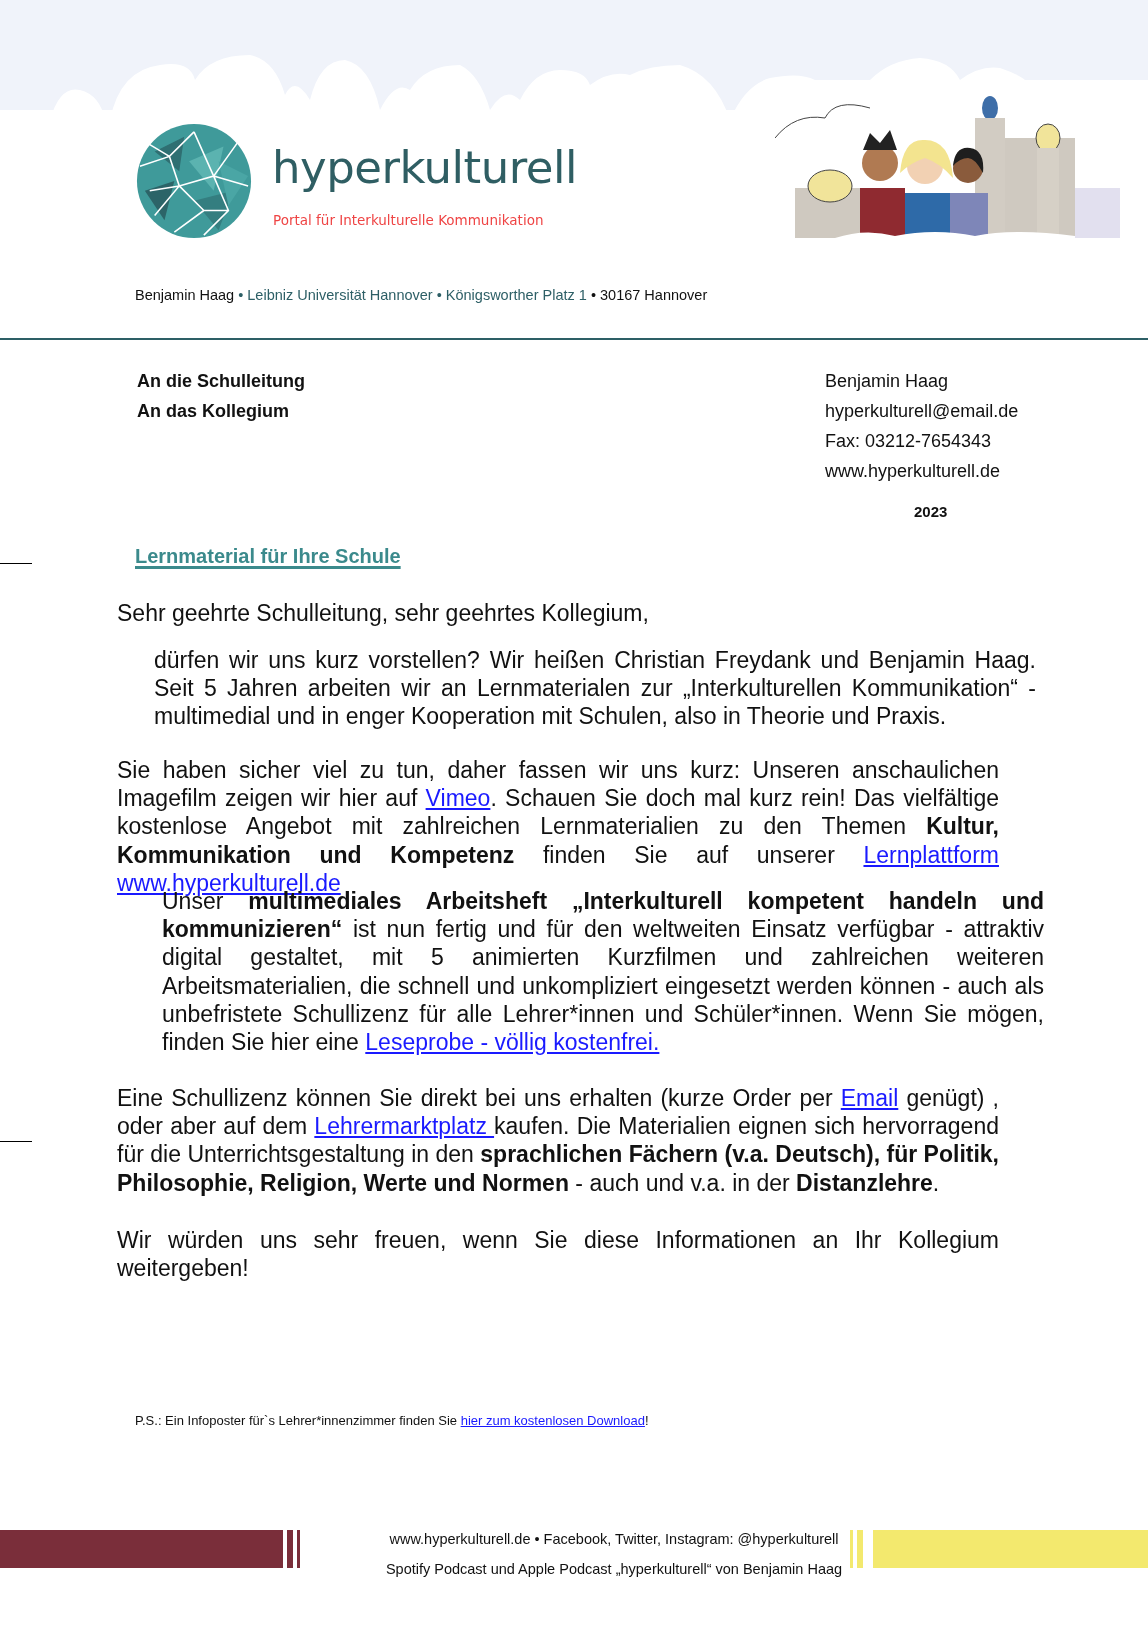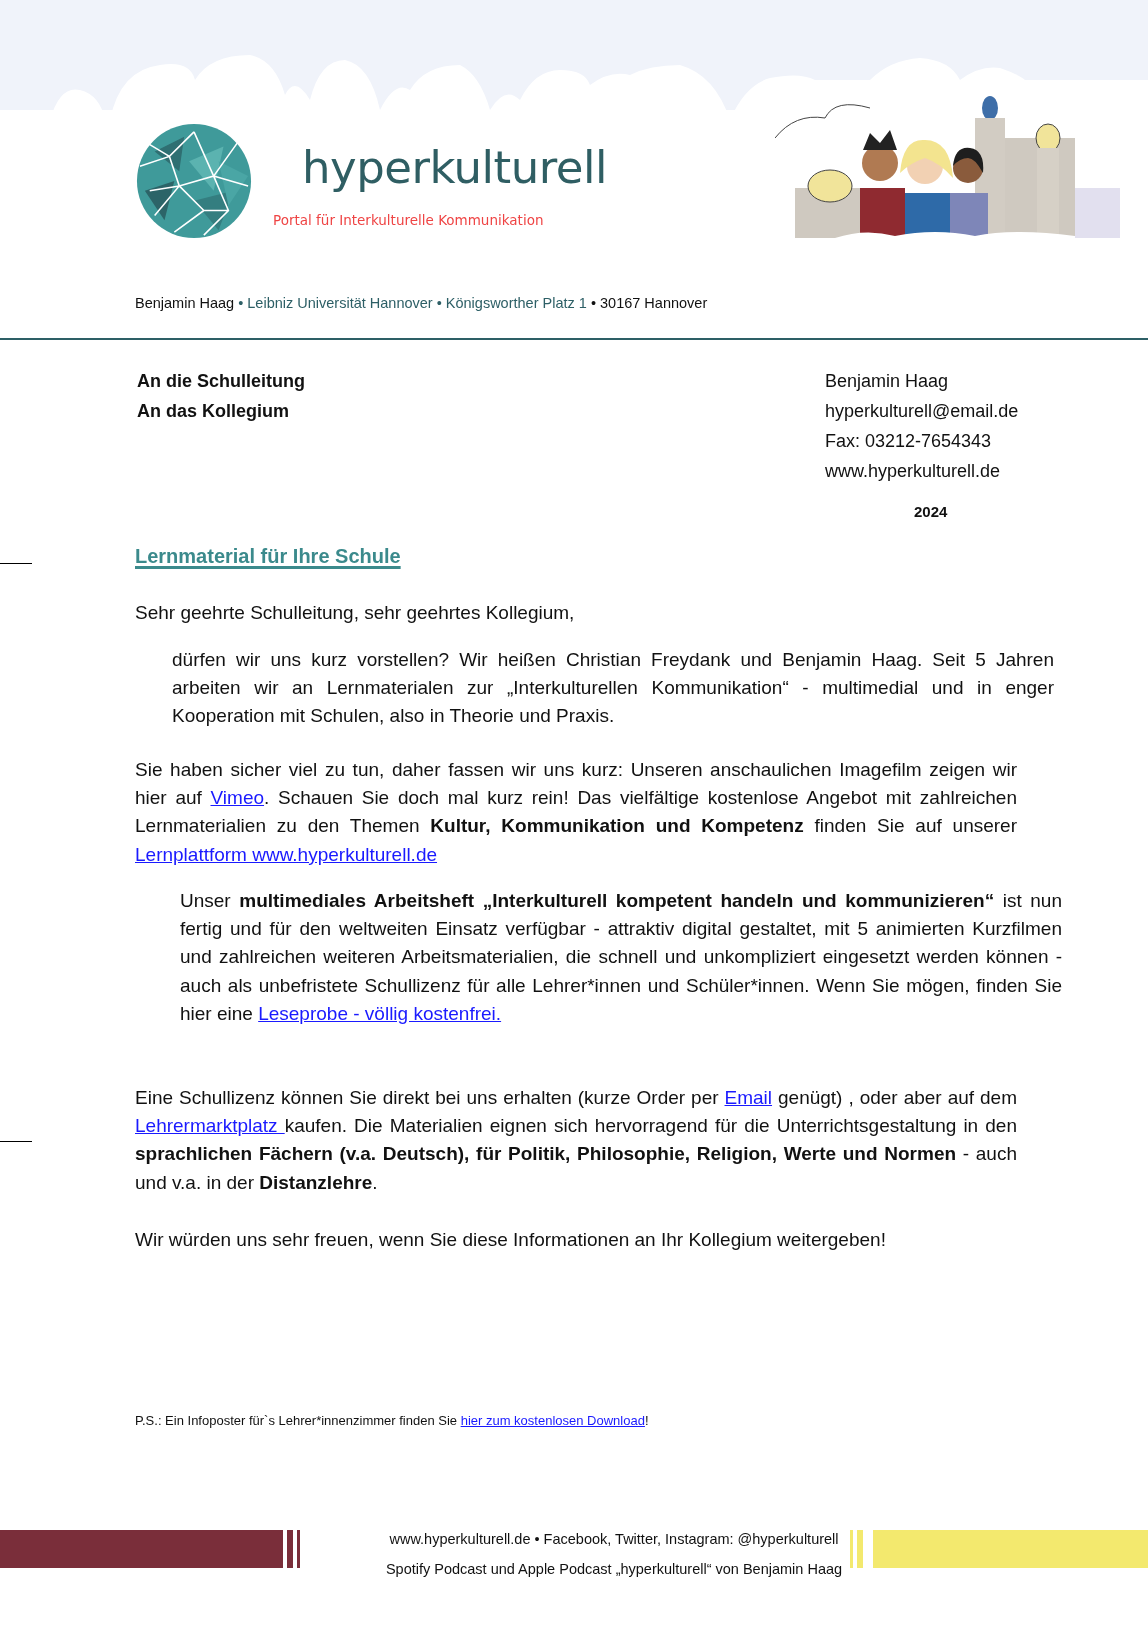--- a/index.html
+++ b/index.html
@@ -10,46 +10,46 @@
   }
   .sky {
     position: absolute; left: 0; top: 0; width: 1148px; height: 110px;
     background: #f0f3fa;
   }
   .clouds { position: absolute; left: 0; top: 40px; width: 1148px; height: 80px; }
   .logo { position: absolute; left: 135px; top: 122px; width: 118px; height: 118px; }
   .brand {
     position: absolute; left: 272px; top: 145px;
     font-family: "DejaVu Sans", sans-serif; font-size: 45px; color: #2f5e63;
-    letter-spacing: -0.5px; line-height: 1; margin-left: 30px;
+    letter-spacing: -0.5px; line-height: 1;
   }
   .brand-sub {
     position: absolute; left: 273px; top: 212px;
     font-family: "DejaVu Sans", sans-serif; font-size: 13.5px; color: #ef4444;
   }
   .illus { position: absolute; left: 775px; top: 78px; width: 350px; height: 168px; }
 
   .sender-line {
-    position: absolute; left: 135px; top: 295px; font-size: 14.5px; color: #111;
+    position: absolute; left: 135px; top: 287px; font-size: 14.5px; color: #111;
   }
   .sender-line .teal { color: #2d5f66; }
   .rule { position: absolute; left: 0; top: 338px; width: 1148px; height: 2px; background: #2d5f66; }
 
   .recipient { position: absolute; left: 137px; top: 366px; font-size: 18px; font-weight: bold; line-height: 30px; }
   .contact { position: absolute; left: 825px; top: 366px; font-size: 18px; line-height: 30px; }
   .year { position: absolute; left: 914px; top: 503px; font-size: 15px; font-weight: bold; }
 
   .fold-mark { position: absolute; left: 0; width: 32px; height: 1px; background: #000; }
 
   .title {
     position: absolute; left: 135px; top: 545px; font-size: 20px; font-weight: bold;
     color: #3b8a8c; text-decoration: underline; text-decoration-thickness: 3px; text-underline-offset: 3px;
   }
   .body {
-    position: absolute; left: 135px; width: 882px; font-size: 19px; line-height: 28.2px;
+    position: absolute; left: 117px; width: 882px; font-size: 23px; line-height: 28.2px;
     text-align: justify; color: #111;
   }
   .body p { margin: 0; }
   a.lnk { color: #1a1aff; text-decoration: underline; }
   b { font-weight: bold; }
 
   .ps { position: absolute; left: 135px; top: 1413px; font-size: 13px; }
 
   .footer-left { position: absolute; left: 0; top: 1530px; width: 283px; height: 38px; background: #7a2e3a; }
   .fl-bar1 { position: absolute; left: 287px; top: 1530px; width: 6px; height: 38px; background: #7a2e3a; }
@@ -112,21 +112,21 @@
   <div>An die Schulleitung</div>
   <div>An das Kollegium</div>
 </div>
 
 <div class="contact">
   <div>Benjamin Haag</div>
   <div>hyperkulturell@email.de</div>
   <div>Fax: 03212-7654343</div>
   <div>www.hyperkulturell.de</div>
 </div>
-<div class="year">2024</div>
+<div class="year">2023</div>
 
 <div class="fold-mark" style="top:563px;"></div>
 <div class="fold-mark" style="top:1141px;"></div>
 
 <div class="title">Lernmaterial für Ihre Schule</div>
 
 <div class="body" style="top:599px;">
   <p>Sehr geehrte Schulleitung, sehr geehrtes Kollegium,</p>
 </div>
 

